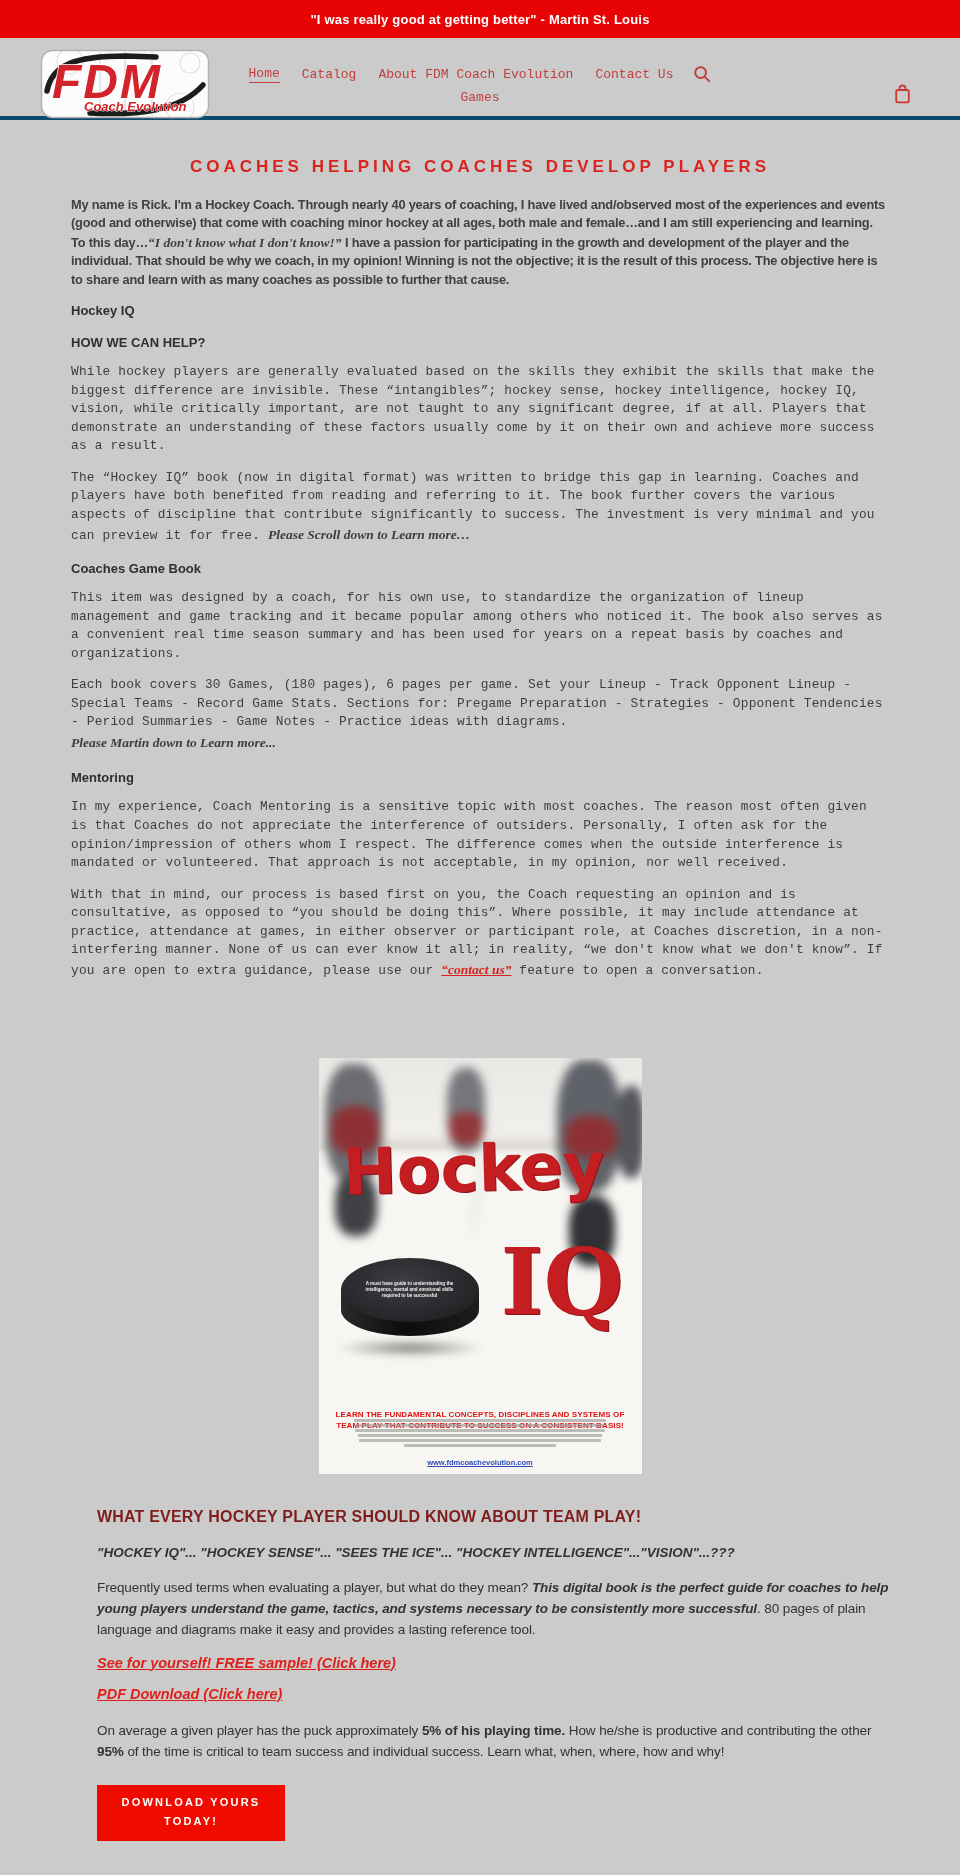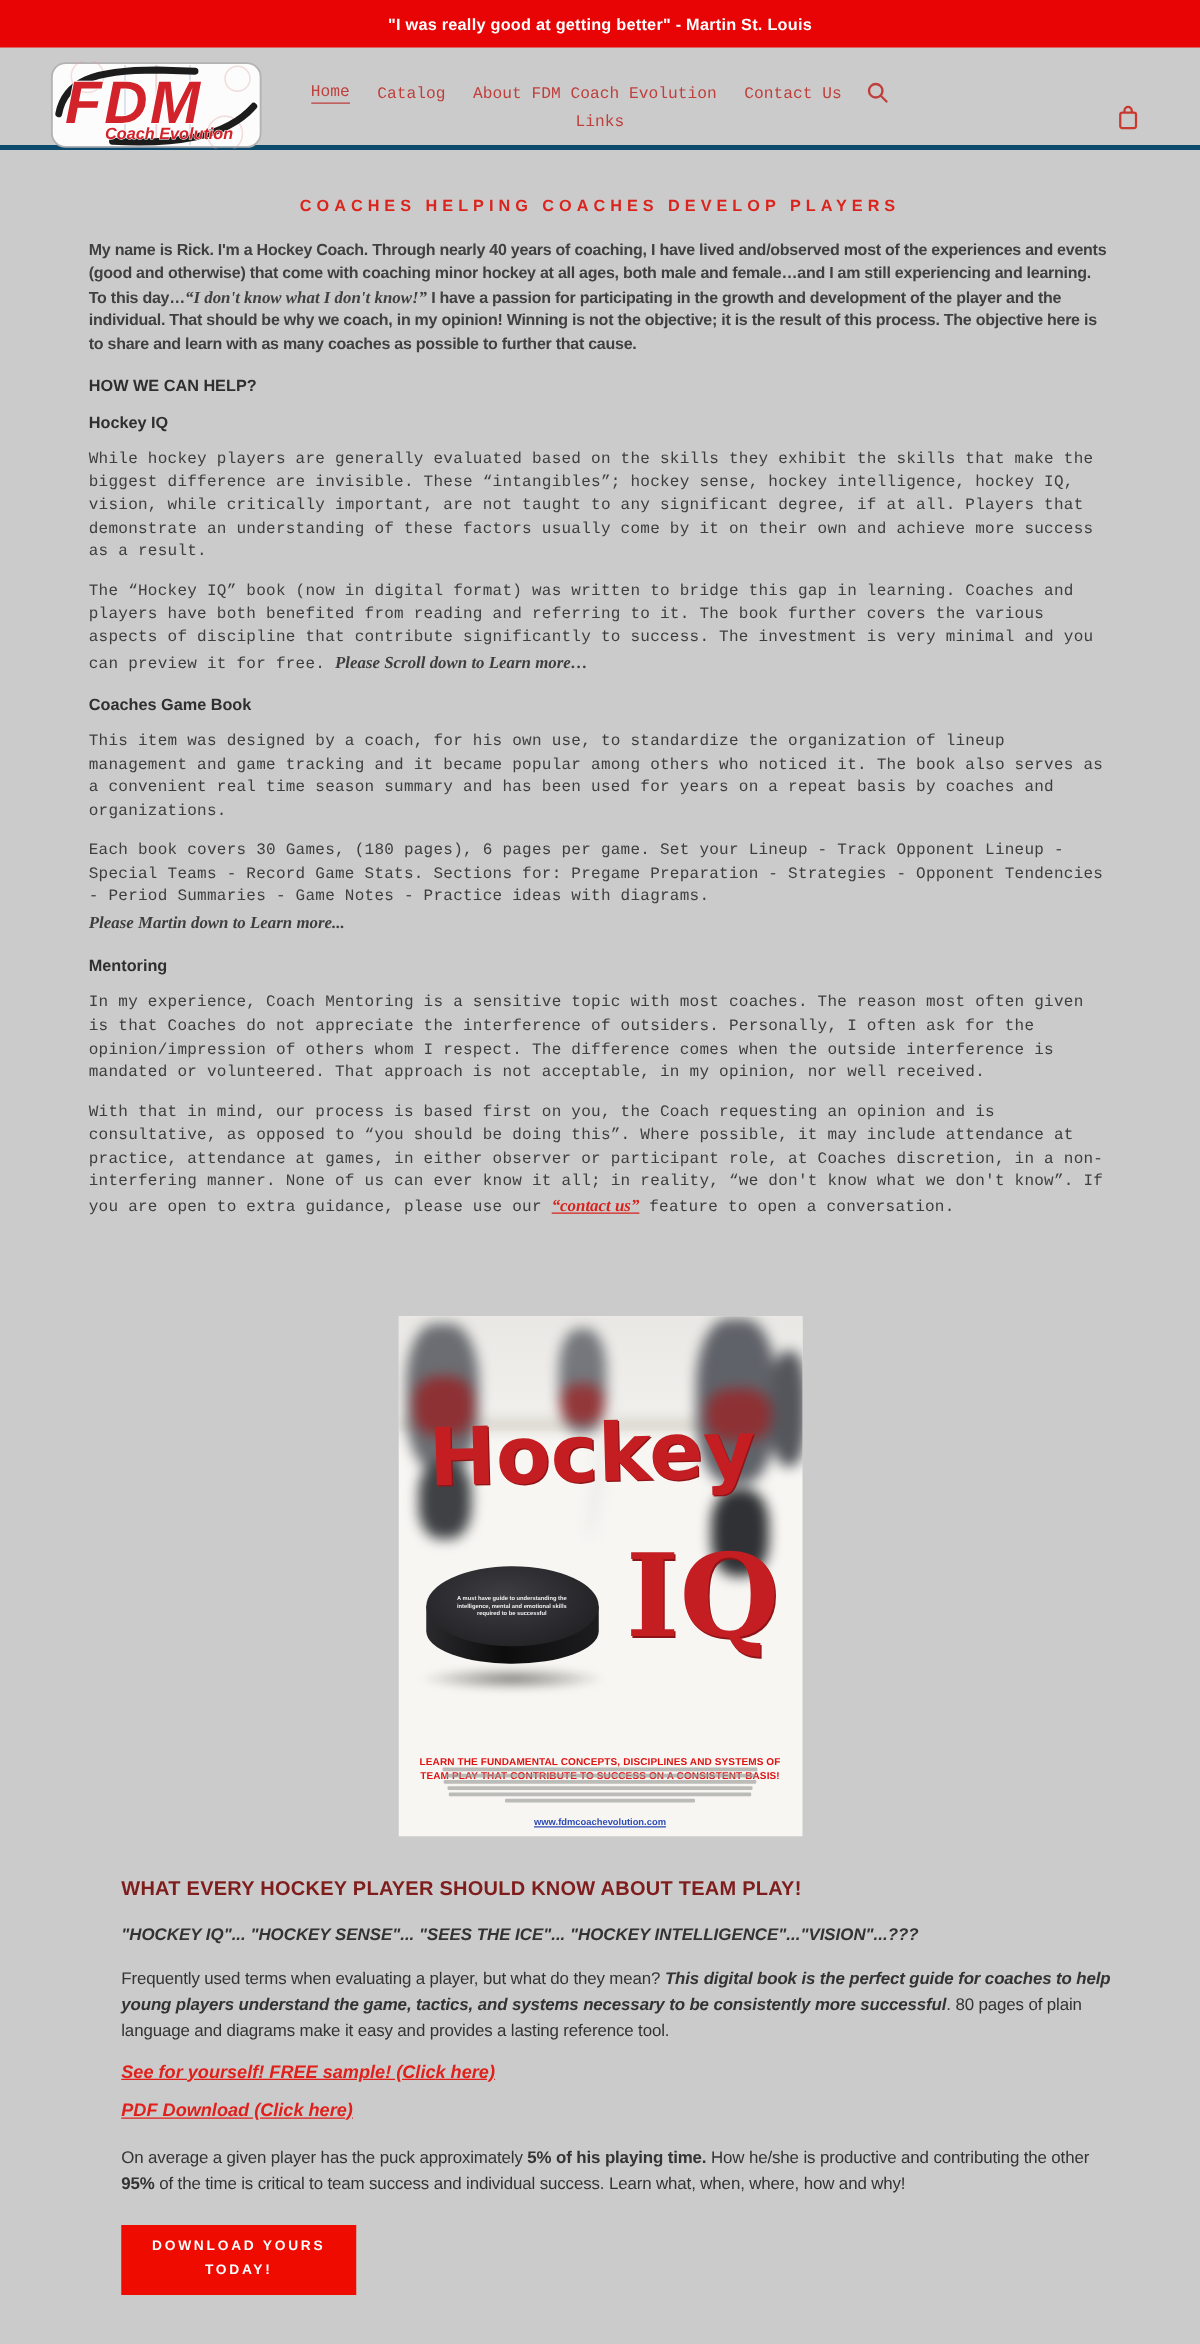--- a/index.html
+++ b/index.html
@@ -28,21 +28,21 @@
   .nav-link {
     font-family:"Liberation Mono","DejaVu Sans Mono",monospace;
     font-size:13px; color:#bf3f3c; text-decoration:none; cursor:pointer;
   }
   .nav-link.current { border-bottom:1.5px solid #bf3f3c; padding-bottom:1px; }
   .search-btn { cursor:pointer; display:inline-flex; margin-left:-2px; }
   .cart { position:absolute; right:49px; top:46px; cursor:pointer; }
   
   h1.page-title {
     margin-top:37px; text-align:center;
-    font-size:13px; font-weight:bold; letter-spacing:4px; color:#da241d;
+    font-size:17px; font-weight:bold; letter-spacing:4px; color:#da241d;
   }
   .wrap { width:818px; margin:0 auto; }
   p.intro {
     margin-top:19px; font-size:12.8px; font-weight:bold; letter-spacing:-.2px;
     color:#404040; line-height:1.44;
   }
   .serif-em {
     font-family:"Liberation Serif","DejaVu Serif",serif;
     font-style:italic; font-weight:bold; font-size:13.5px; letter-spacing:0;
   }
@@ -154,40 +154,40 @@
       <a class="nav-link">About FDM Coach Evolution</a>
       <a class="nav-link">Contact Us</a>
       <span class="search-btn">
         <svg width="18" height="18" viewBox="0 0 18 18">
           <circle cx="7.6" cy="7.6" r="5.4" fill="none" stroke="#bf3f3c" stroke-width="1.9"></circle>
           <line x1="11.8" y1="11.8" x2="16.2" y2="16.2" stroke="#bf3f3c" stroke-width="1.9" stroke-linecap="round"></line>
         </svg>
       </span>
     </div>
     <div class="nav-row">
-      <a class="nav-link">Links</a>
+      <a class="nav-link">Games</a>
     </div>
   </nav>
   <span class="cart">
     <svg width="17" height="20" viewBox="0 0 17 20">
       <rect x="2.2" y="6" width="12.6" height="12.4" rx="1.6" fill="none" stroke="#c8392f" stroke-width="1.8"></rect>
       <path d="M5.6,6 V4.4 a2.9,2.9 0 0 1 5.8,0 V6" fill="none" stroke="#c8392f" stroke-width="1.8"></path>
     </svg>
   </span>
 </header>
 
 <main>
   <h1 class="page-title">COACHES HELPING COACHES DEVELOP PLAYERS</h1>
 
   <div class="wrap">
     <p class="intro"><span>My name is Rick. I'm a Hockey Coach. Through nearly 40 years of coaching, I have lived and/observed most of the experiences and events (good and otherwise) that come with coaching minor hockey at all ages, both male and female…and I am still experiencing and learning. To this day…</span><span class="serif-em">“I don't know what I don't know!”</span><span> I have a passion for participating in the growth and development of the player and the individual. That should be why we coach, in my opinion! Winning is not the objective; it is the result of this process. The objective here is to share and learn with as many coaches as possible to further that cause.</span></p>
 
+    <h3 class="sub mt14">Hockey IQ</h3>
+
     <h3 class="sub mt17">HOW WE CAN HELP?</h3>
-
-    <h3 class="sub mt14">Hockey IQ</h3>
     <p class="mono">While hockey players are generally evaluated based on the skills they exhibit the skills that make the biggest difference are invisible. These “intangibles”; hockey sense, hockey intelligence, hockey IQ, vision, while critically important, are not taught to any significant degree, if at all. Players that demonstrate an understanding of these factors usually come by it on their own and achieve more success as a result.</p>
     <p class="mono"><span>The “Hockey IQ” book (now in digital format) was written to bridge this gap in learning. Coaches and players have both benefited from reading and referring to it. The book further covers the various aspects of discipline that contribute significantly to success. The investment is very minimal and you can preview it for free. </span><span class="serif-em">Please Scroll down to Learn more…</span></p>
 
     <h3 class="sub mt16">Coaches Game Book</h3>
     <p class="mono">This item was designed by a coach, for his own use, to standardize the organization of lineup management and game tracking and it became popular among others who noticed it. The book also serves as a convenient real time season summary and has been used for years on a repeat basis by coaches and organizations.</p>
     <p class="mono"><span>Each book covers 30 Games, (180 pages), 6 pages per game. Set your Lineup - Track Opponent Lineup - Special Teams - Record Game Stats. Sections for: Pregame Preparation - Strategies - Opponent Tendencies - Period Summaries - Game Notes - Practice ideas with diagrams.</span><span class="serif-em scroll-block">Please Martin down to Learn more...</span></p>
 
     <h3 class="sub mt18">Mentoring</h3>
     <p class="mono">In my experience, Coach Mentoring is a sensitive topic with most coaches. The reason most often given is that Coaches do not appreciate the interference of outsiders. Personally, I often ask for the opinion/impression of others whom I respect. The difference comes when the outside interference is mandated or volunteered. That approach is not acceptable, in my opinion, nor well received.</p>
     <p class="mono"><span>With that in mind, our process is based first on you, the Coach requesting an opinion and is consultative, as opposed to “you should be doing this”. Where possible, it may include attendance at practice, attendance at games, in either observer or participant role, at Coaches discretion, in a non-interfering manner. None of us can ever know it all; in reality, “we don't know what we don't know”. If you are open to extra guidance, please use our </span><a class="contact-link">“contact us”</a><span> feature to open a conversation.</span></p>

